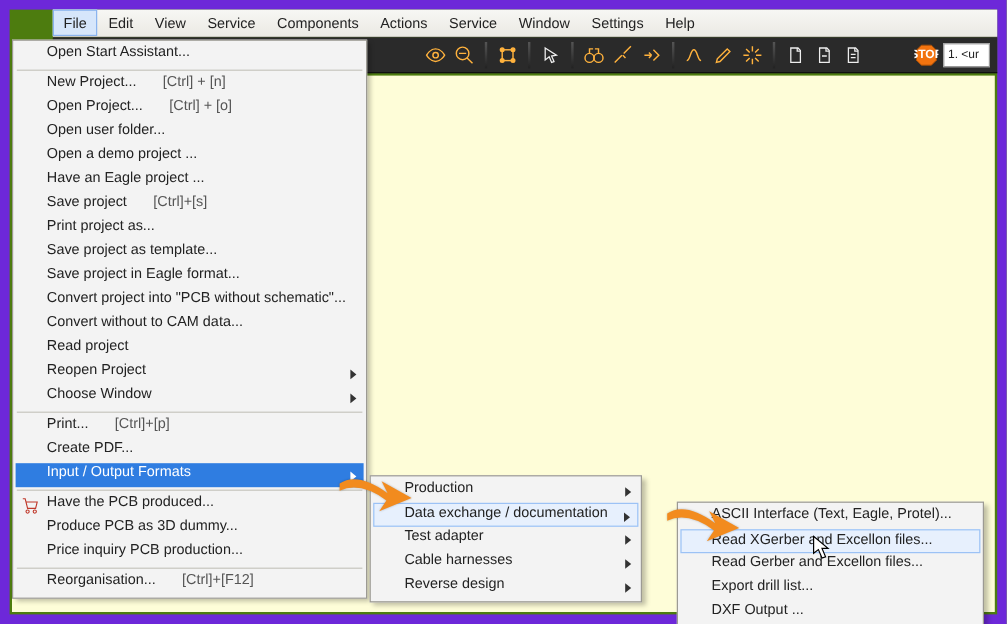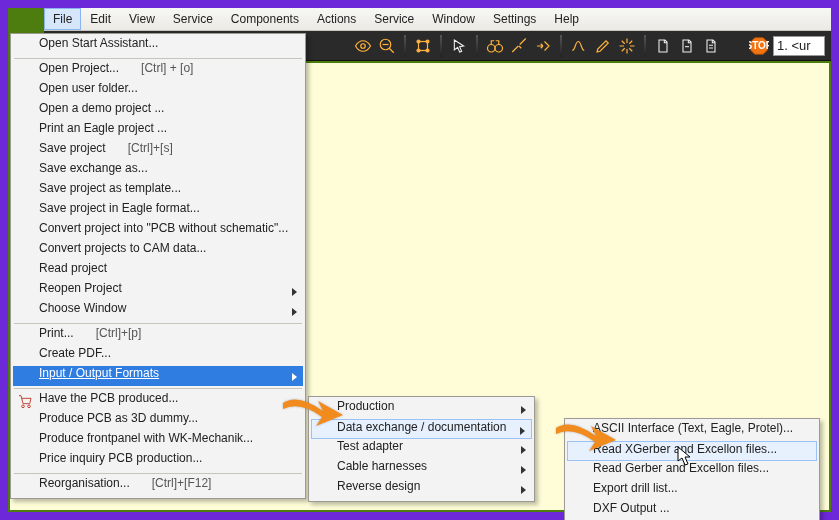--- a/index.html
+++ b/index.html
@@ -8,31 +8,31 @@
   .menubar { height: 23px; background: linear-gradient(#f7f7f4,#ebeae4); border-bottom: 1px solid #c8c7bf; display: flex; align-items: stretch; }
   .menubar .mitem { padding: 4px 9px; color: #222; cursor: default; }
   .menubar .mitem.active { background: #d6e6fb; border: 1px solid #8ab4ef; padding: 3px 8px; }
   .toolbar { height: 30px; background: #2a2a2a; border-bottom: 1px solid #101010; display: flex; align-items: center; padding: 0 6px; gap: 2px; position: relative; }
   .tsep { width: 2px; height: 22px; background: linear-gradient(#555,#222); margin: 0 4px; }
   .tb-icon { width: 22px; height: 22px; display: flex; align-items: center; justify-content: center; color: #ffb23d; }
   .tb-icon svg { stroke: #ffb23d; fill: none; stroke-width: 1.6; }
   .tb-icon.white svg { stroke: #eee; }
   .stop-right { margin-left: auto; display:flex; align-items:center; gap:4px;}
   .stop-octa { width:20px;height:20px;}
-  .undo-field { background:#fff; border:1px solid #999; height:20px; width:52px; padding:0 3px; font-size:13px; display:flex; align-items:center; overflow:hidden; color:#222;}
+  .undo-field { background:#fff; border:1px solid #999; height:20px; width:39px; padding:0 3px; font-size:10px; display:flex; align-items:center; overflow:hidden; color:#222;}
   
   .canvas { position:absolute; left:2px; right:2px; top:55px; bottom:2px; background:#fefdd8; }
 
   
   .menu { position:absolute; background:#f3f3f3; border:1px solid #9c9a93; box-shadow: 3px 3px 4px rgba(0,0,0,.25); padding:2px; }
   .menu hr { border:none; border-top:1px solid #c6c5bd; margin:2px 1px; }
   .mi { display:flex; height:20px; padding:0 16px 0 26px; color:#222; white-space:nowrap; position:relative; cursor:default;}
   .mi .shortcut { margin-left: 22px; color:#555; }
   .mi .arrow { position:absolute; right:6px; top:4px; }
-  .mi.selected { background:#2f7de1; color:#fff;text-decoration:underline; }
+  .mi.selected { background:#2f7de1; color:#fff; }
   .mi.hover { background:#e7f0fd; border:1px solid #9cc2f5; padding:0 15px 0 25px; height:20px; }
   .mi .picon { position:absolute; left:4px; top:2px; width:16px; height:16px; }
   .cart svg { stroke:#c0392b; fill:none; stroke-width:1.4;}
   .tri { width:0;height:0;border-top:4px solid transparent;border-bottom:4px solid transparent;border-left:5px solid #333; display:inline-block;}
   .mi.selected .tri { border-left-color:#fff; }
 
   
   .big-arrow { position:absolute; pointer-events:none; }
   .big-arrow svg { filter: drop-shadow(0 0 1px rgba(0,0,0,.25)); }
 
@@ -164,50 +164,54 @@
   </div>
 
   <div class="canvas"></div>
 
   <div id="file-menu" class="menu">
     <div class="mi">
         <span>Open Start Assistant...</span>
       </div>
     <hr>
     <div class="mi">
+        <span>New Project...</span>
+        <span class="shortcut">[Ctrl] + [n]</span>
+      </div>
+    <div class="mi">
         <span>Open Project...</span>
         <span class="shortcut">[Ctrl] + [o]</span>
       </div>
     <div class="mi">
         <span>Open user folder...</span>
       </div>
     <div class="mi">
         <span>Open a demo project ...</span>
       </div>
     <div class="mi">
-        <span>Print an Eagle project ...</span>
+        <span>Have an Eagle project ...</span>
       </div>
     <div class="mi">
         <span>Save project</span>
         <span class="shortcut">[Ctrl]+[s]</span>
       </div>
     <div class="mi">
-        <span>Save exchange as...</span>
+        <span>Print project as...</span>
       </div>
     <div class="mi">
         <span>Save project as template...</span>
       </div>
     <div class="mi">
         <span>Save project in Eagle format...</span>
       </div>
     <div class="mi">
         <span>Convert project into "PCB without schematic"...</span>
       </div>
     <div class="mi">
-        <span>Convert projects to CAM data...</span>
+        <span>Convert without to CAM data...</span>
       </div>
     <div class="mi">
         <span>Read project</span>
       </div>
     <div class="mi">
         <span>Reopen Project</span>
         <span class="arrow"><span class="tri"></span></span>
       </div>
     <div class="mi">
         <span>Choose Window</span>
@@ -231,23 +235,20 @@
             <circle cx="9" cy="20" r="2"></circle>
             <circle cx="18" cy="20" r="2"></circle>
             <path d="M3 4h3l3 12h10l2-8H7"></path>
           </svg></span>
       <span>Have the PCB produced...</span>
     </div>
     <div class="mi">
         <span>Produce PCB as 3D dummy...</span>
       </div>
     <div class="mi">
-        <span>Produce frontpanel with WK-Mechanik...</span>
-      </div>
-    <div class="mi">
         <span>Price inquiry PCB production...</span>
       </div>
     <hr>
     <div class="mi">
         <span>Reorganisation...</span>
         <span class="shortcut">[Ctrl]+[F12]</span>
       </div>
 
   </div>
 

